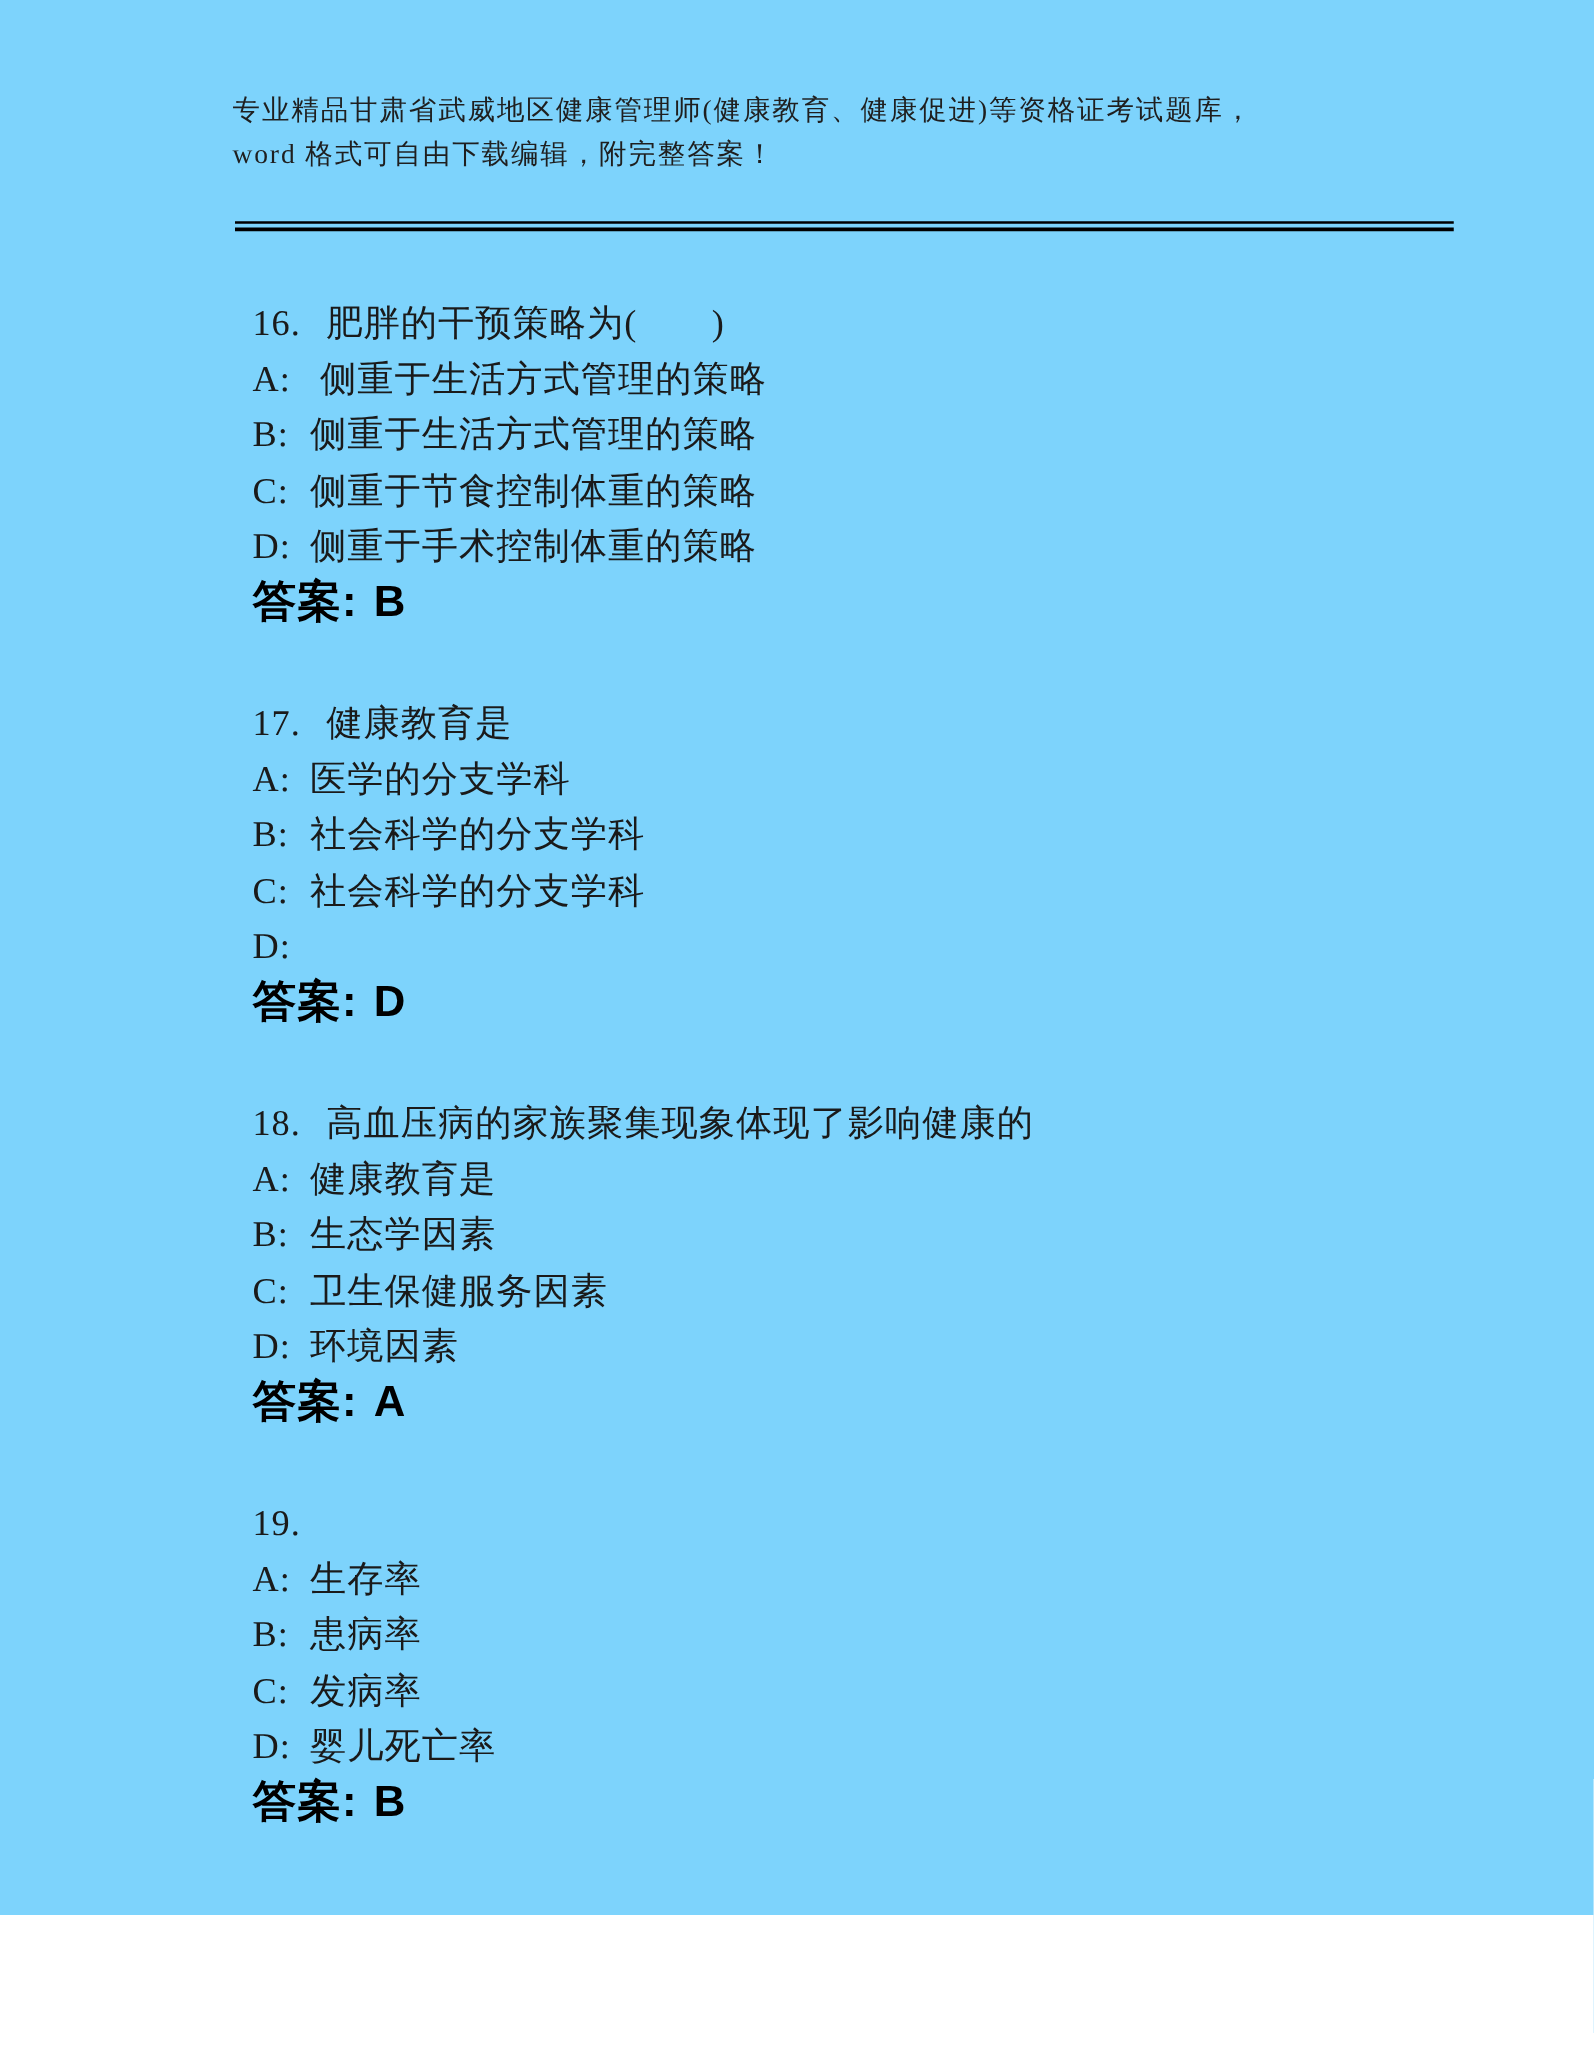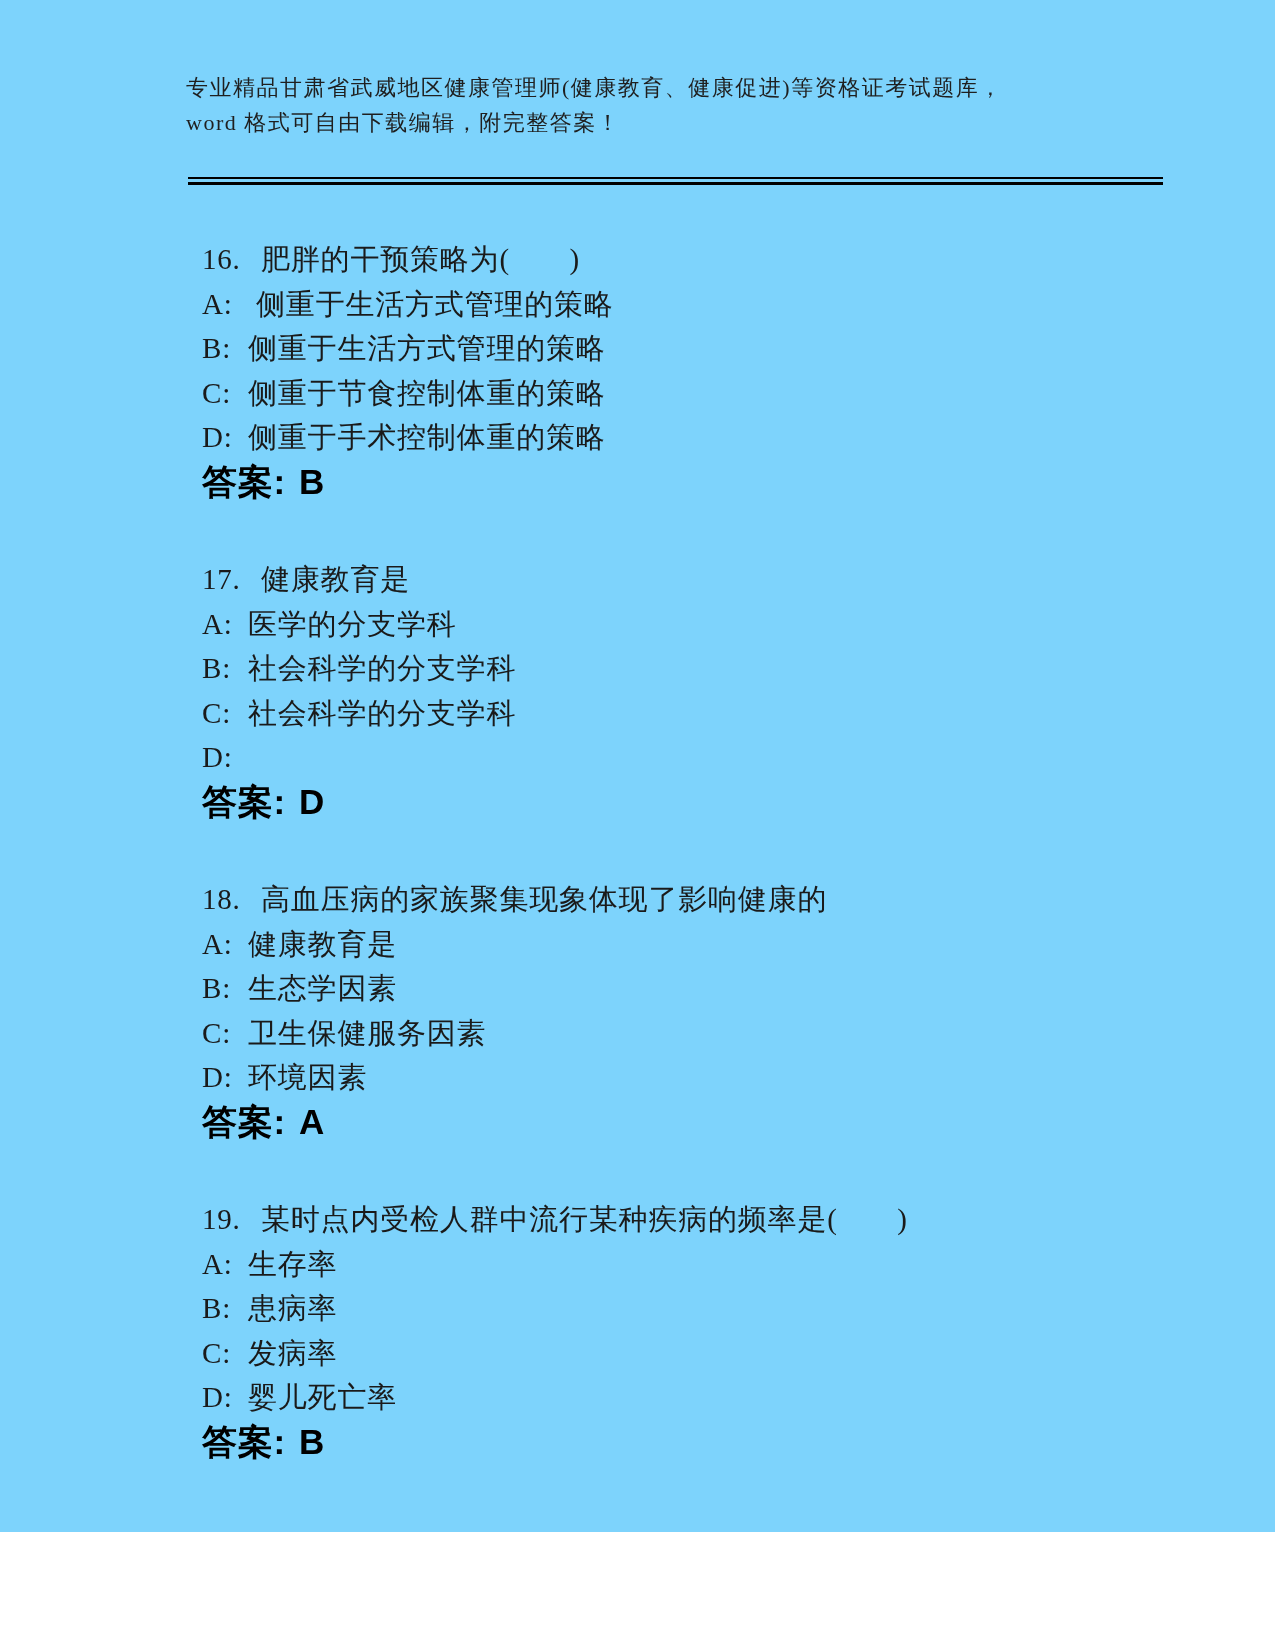--- a/index.html
+++ b/index.html
@@ -148,21 +148,21 @@
         <span class="opt-label">D:</span><span class="opt-text">环境因素</span>
       </p>
         </div>
     <p class="line answer-line">
       <span class="ans-label">答案:</span><span class="ans-value">A</span>
     </p>
   </div>
 
   <div class="question">
     <p class="line">
-      <span class="q-num">19.</span><span class="q-text">某时点内受检人群中流行某种疾病的频率是(　　)</span>
+      <span class="q-num">19.</span>
     </p>
     <div class="options">
 
     <p class="line option">
         <span class="opt-label">A:</span><span class="opt-text">生存率</span>
       </p>
           <p class="line option">
         <span class="opt-label">B:</span><span class="opt-text">患病率</span>
       </p>
           <p class="line option">

